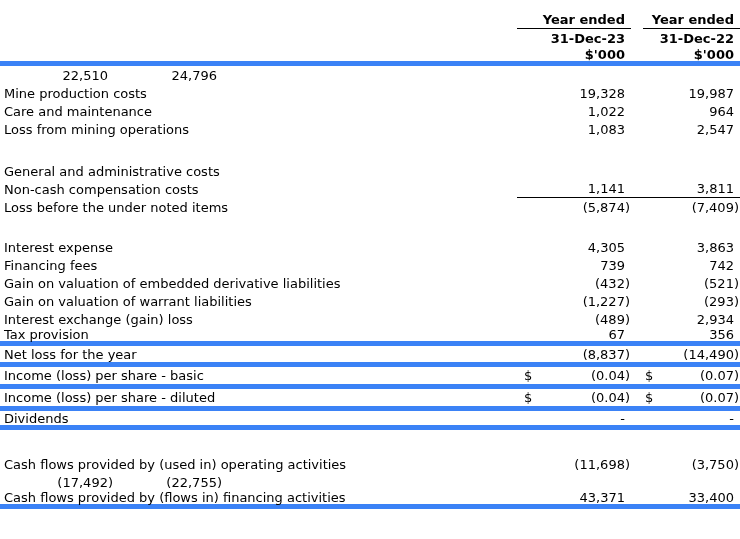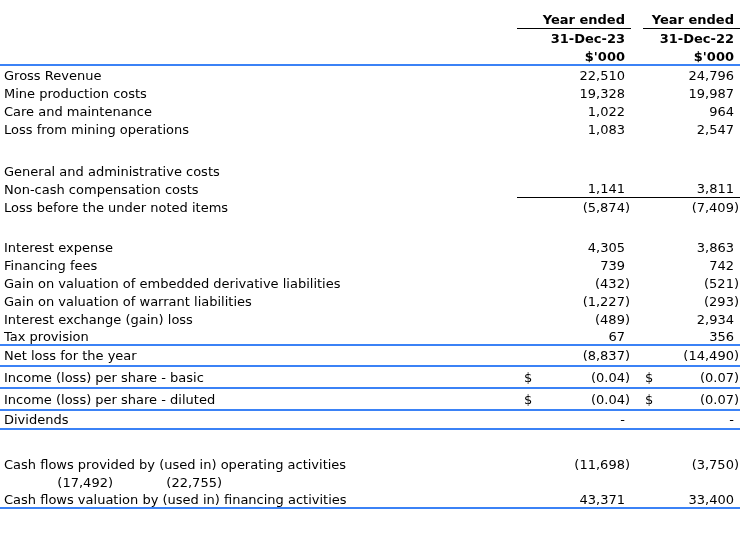--- a/index.html
+++ b/index.html
@@ -17,21 +17,21 @@
   .g2{display:flex;width:97px;height:100%;align-items:center;box-sizing:border-box}
   .gapcol{width:12px;height:100%}
   .cur{width:34px;padding-left:7px;box-sizing:border-box}
   .cur2{width:20px;padding-left:2px;box-sizing:border-box}
   .val{flex:1;text-align:right;white-space:nowrap}
   .pos{padding-right:6px}
   .neg{padding-right:1px}
   .hdr .val{font-weight:bold}
   .hline{border-bottom:1px solid #000}
   .ul-nums .nums{border-bottom:1px solid #000}
-  .ul-full{border-bottom:2px solid #3b82f6}
+  .ul-full{border-bottom:5px solid #3b82f6}
   .bold-label .lbl{font-weight:normal}
   .h19{height:19px}.h21{height:21px}.h22{height:22px}
   .sp24{height:24px}.sp22{height:22px}.sp25{height:25px}
 </style>
 </head>
 <body>
 
 <div class="table">
 
   <div class="row hdr h19">
@@ -67,21 +67,20 @@
         <span class="val pos">$'000</span>
       </div>
       <div class="gapcol"></div>
       <div class="g2">
         <span class="val pos">$'000</span>
       </div>
     </div>
   </div>
 
   <div class="row">
-    <div class="lbl">Gross Revenue</div>
     <div class="nums">
       <div class="g1">
           <span class="cur"></span>
           <span class="val pos">22,510</span>
         </div>
       <div class="gapcol"></div>
       <div class="g2">
           <span class="cur2"></span>
           <span class="val pos">24,796</span>
         </div>
@@ -347,21 +346,21 @@
         </div>
       <div class="gapcol"></div>
       <div class="g2">
           <span class="cur2"></span>
           <span class="val neg">(22,755)</span>
         </div>
     </div>
   </div>
 
   <div class="row ul-full">
-    <div class="lbl">Cash flows valuation by (used in) financing activities</div>
+    <div class="lbl">Cash flows provided by (flows in) financing activities</div>
     <div class="nums">
       <div class="g1">
           <span class="cur"></span>
           <span class="val pos">43,371</span>
         </div>
       <div class="gapcol"></div>
       <div class="g2">
           <span class="cur2"></span>
           <span class="val pos">33,400</span>
         </div>

